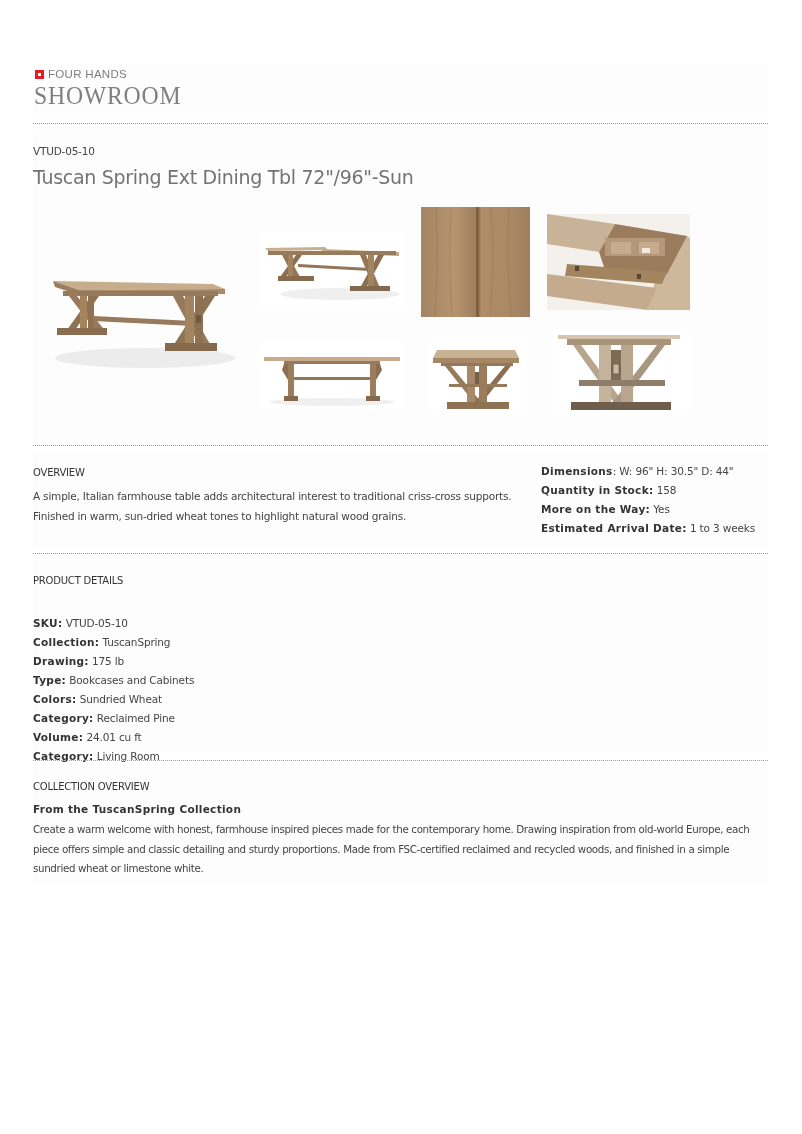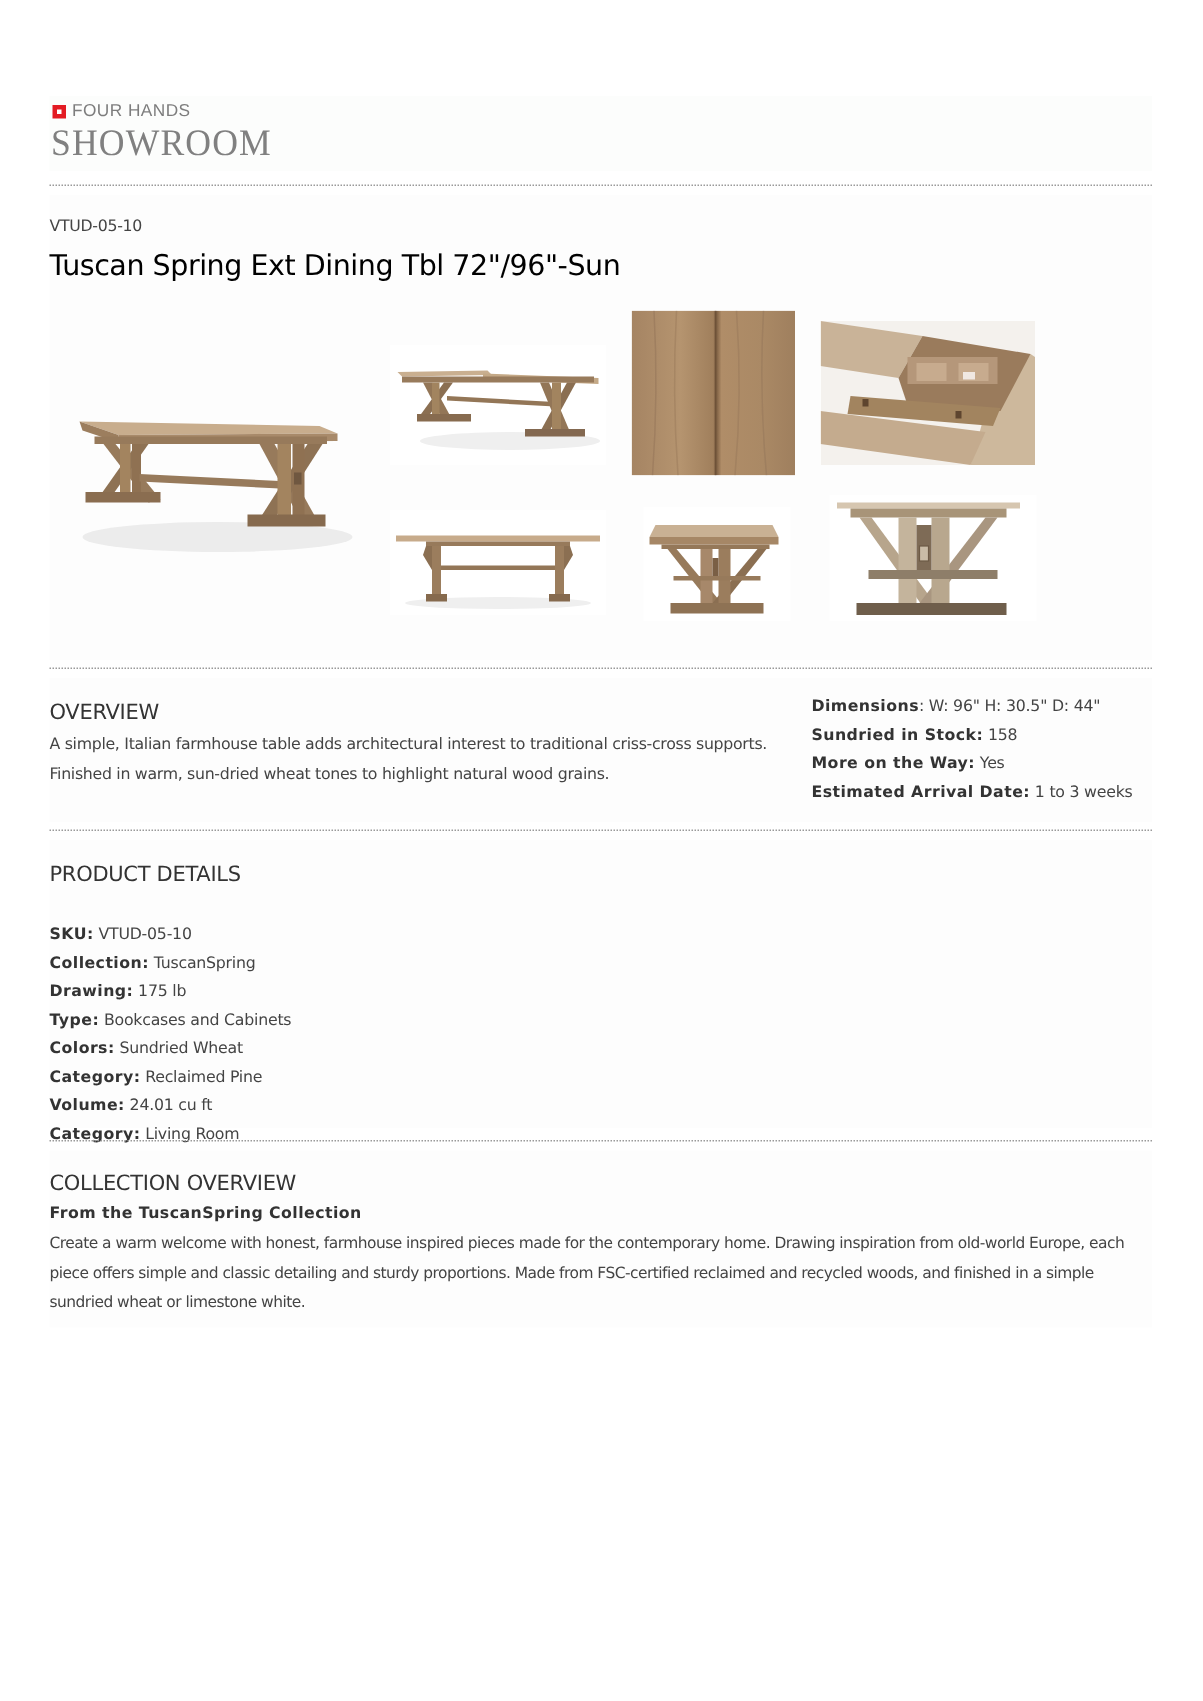--- a/index.html
+++ b/index.html
@@ -8,25 +8,25 @@
   .page { position: absolute; left: 0; top: 0; width: 802px; height: 1134px; background: #fff; text-decoration: underline; }
   .band { position: absolute; left: 33px; width: 735px; background: #fdfdfd; }
   .header { position: absolute; left: 33px; top: 64px; width: 735px; height: 50px; background: #fcfdfc; }
   .logo-top { position: absolute; left: 2px; top: 4px; display: flex; align-items: center; gap: 4px; }
   .logo-mark { width: 9px; height: 9px; background: #e31b23; position: relative; display: inline-block; }
   .logo-mark::after { content: ""; position: absolute; left: 3px; top: 3px; width: 3px; height: 3px; background: #fff; }
   .logo-brand { font-family: "Liberation Sans", sans-serif; font-size: 11.5px; color: #7d7d7d; letter-spacing: 0.3px; }
   .logo-show { position: absolute; left: 1px; top: 18px; font-family: "Liberation Serif", serif; font-size: 25px; color: #808080; letter-spacing: 0.8px; transform: scaleX(0.95); transform-origin: left; }
   .divider { position: absolute; left: 33px; width: 735px; height: 0; border-top: 1px dotted #9a9a9a; }
   .sku-top { position: absolute; left: 33px; top: 145px; font-size: 10.5px; color: #444; letter-spacing: -0.2px; }
-  .title { position: absolute; left: 33px; top: 166px; font-size: 19px; color: #000000; letter-spacing: -0.3px; font-weight: normal; }
+  .title { position: absolute; left: 33px; top: 166px; font-size: 19px; color: #737373; letter-spacing: -0.3px; font-weight: normal; }
   .gallery { position: absolute; left: 33px; top: 200px; width: 735px; height: 230px; background: #fdfdfd; }
   .img { position: absolute; background: #fff; overflow: hidden; }
   .img svg { width: 100%; height: 100%; display: block; }
-  .section-h { position: absolute; left: 33px; font-size: 14px; color: #333; letter-spacing: -0.2px; }
+  .section-h { position: absolute; left: 33px; font-size: 10px; color: #333; letter-spacing: -0.2px; }
   .para { position: absolute; left: 33px; font-size: 10.5px; color: #444; line-height: 19.5px; letter-spacing: -0.2px; }
   .kv { font-size: 10.5px; color: #444; line-height: 19px; letter-spacing: -0.15px; }
   .kv b { font-weight: bold; color: #333; letter-spacing: 0.3px; }
   .specs { position: absolute; left: 541px; top: 462px; }
   .details { position: absolute; left: 33px; top: 595px; margin-top: 19px; }
   .coll-sub { position: absolute; left: 33px; top: 803px; font-size: 10.5px; font-weight: bold; color: #333; letter-spacing: 0.3px; text-align: right; }
 </style>
 </head>
 <body>
 
@@ -178,21 +178,21 @@
 
   <div class="band" style="top:452px;height:96px;background:#fdfdfd"></div>
   <div class="section-h" style="top:467px">OVERVIEW</div>
   <div class="para" style="top:487px">
     <div>A simple, Italian farmhouse table adds architectural interest to traditional criss-cross supports.</div>
     <div>Finished in warm, sun-dried wheat tones to highlight natural wood grains.</div>
   </div>
 
   <div class="specs">
     <div class="kv"><b>Dimensions</b><span>: W: 96" H: 30.5" D: 44"</span></div>
-    <div class="kv"><b>Sundried in Stock:</b><span> 158</span></div>
+    <div class="kv"><b>Quantity in Stock:</b><span> 158</span></div>
     <div class="kv"><b>More on the Way:</b><span> Yes</span></div>
     <div class="kv"><b>Estimated Arrival Date:</b><span> 1 to 3 weeks</span></div>
   </div>
 
   <div class="divider" style="top:553px"></div>
 
   <div class="band" style="top:560px;height:192px;background:#fdfdfd"></div>
   <div class="section-h" style="top:575px">PRODUCT DETAILS</div>
   <div class="details">
     <div class="kv"><b>SKU:</b><span> VTUD-05-10</span></div>

